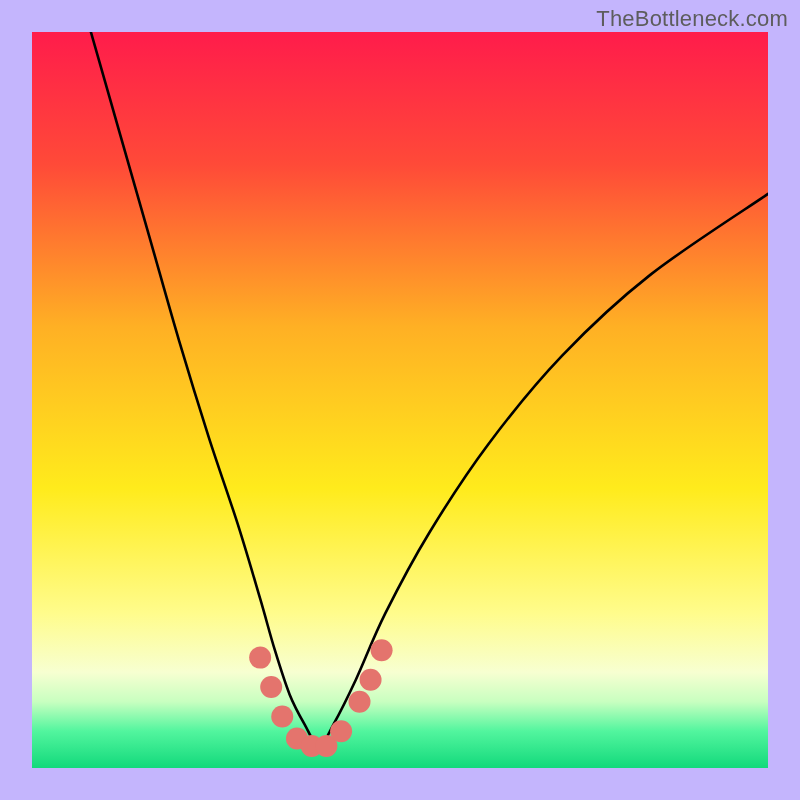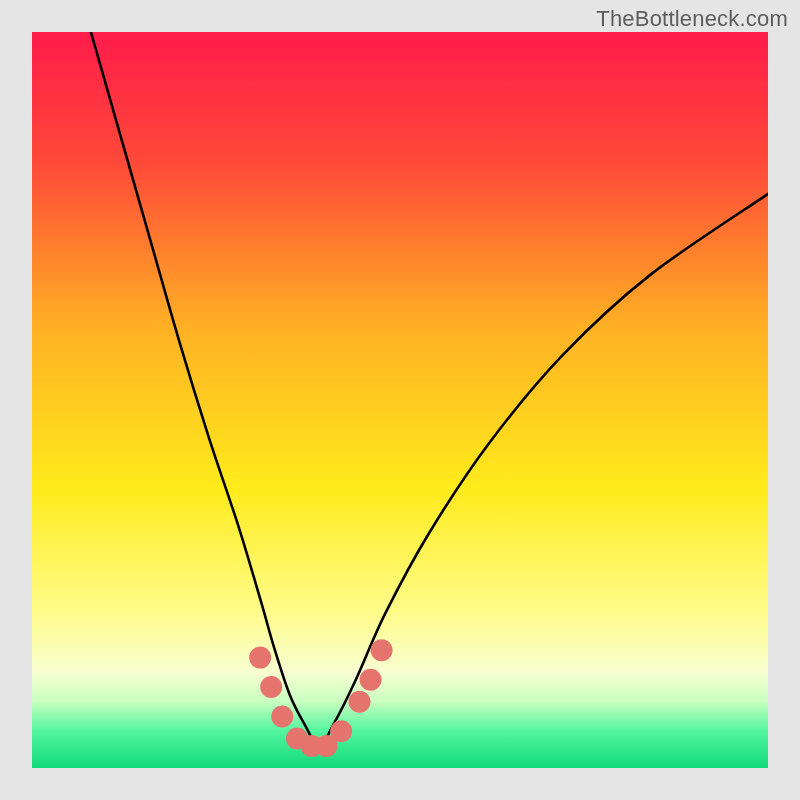--- a/index.html
+++ b/index.html
@@ -7,21 +7,21 @@
     padding: 0;
     width: 800px;
     height: 800px;
     overflow: hidden;
     background: #000;
     font-family: Arial, Helvetica, sans-serif;
   }
   .frame {
     position: absolute;
     inset: 0;
-    background: #e5e5e5;
+    background: #c4b5fd;
   }
   .plot {
     position: absolute;
     left: 32px;
     top: 32px;
     width: 736px;
     height: 736px;
   }
   .watermark {
     position: absolute;

